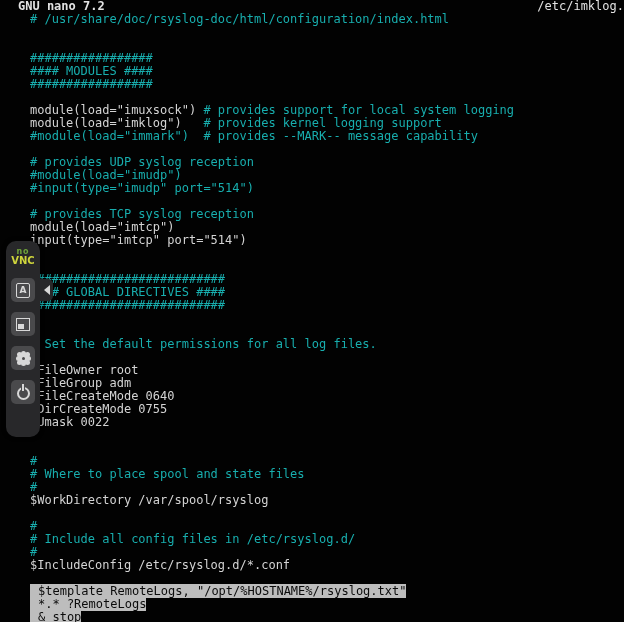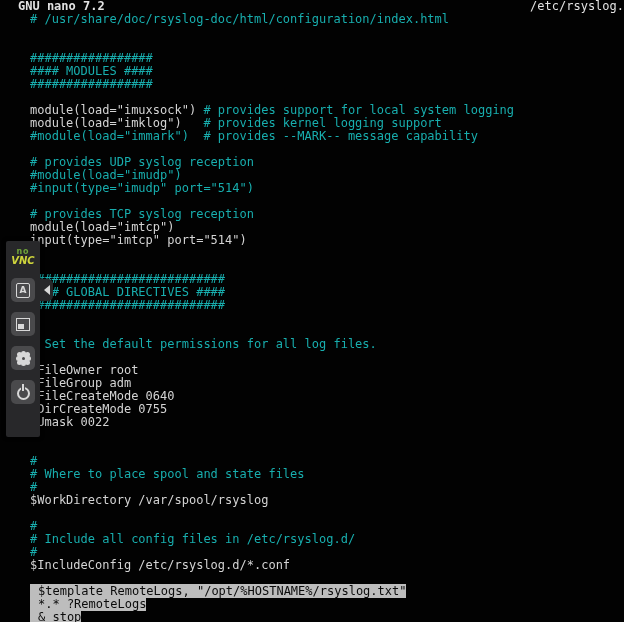--- a/index.html
+++ b/index.html
@@ -21,27 +21,27 @@
     white-space:pre; color:var(--text,#d4d4d4);
   }
   .line { height:13px; }
   .seg-code { color:var(--text,#d4d4d4); }
   .seg-comment { color:var(--comment,#18aeae); }
   .seg-sel { background:var(--selection-bg,#bfbfbf); color:var(--selection-text,#0b0b0b);padding-left:8px; }
 
   
   .vnc-bar {
     position:absolute; left:6px; top:241px; width:34px; height:196px;
-    background:var(--toolbar-bg,#28282a); border-radius:2px;
+    background:var(--toolbar-bg,#28282a); border-radius:10px;
     display:flex; flex-direction:column; align-items:center; padding-top:7px;
     box-shadow:0 0 4px rgba(0,0,0,.6);
   }
   .vnc-logo { display:flex; flex-direction:column; align-items:center; line-height:1; margin-bottom:12px; font-family:"DejaVu Sans",sans-serif; }
   .logo-no  { font-size:8px;  font-weight:bold; color:var(--logo-no,#6fa43a); letter-spacing:1px; }
-  .logo-vnc { font-size:10px; font-weight:bold; color:var(--logo-vnc,#cfd53c);font-style:italic; }
+  .logo-vnc { font-size:10px; font-weight:bold; color:var(--logo-vnc,#cfd53c); }
   #vnc-buttons { display:flex; flex-direction:column; gap:10px; }
   .vnc-btn {
     width:24px; height:24px; background:var(--button-bg,#4a4a4c); border-radius:5px;
     display:flex; align-items:center; justify-content:center; cursor:pointer;
   }
   .vnc-handle {
     position:absolute; left:40px; top:279px; width:13px; height:22px;
     background:var(--toolbar-bg,#28282a); border-radius:0 5px 5px 0;
     display:flex; align-items:center; justify-content:center; cursor:pointer;
   }
@@ -69,21 +69,21 @@
   .glyph-power::after { content:""; position:absolute; left:50%; top:-5px; transform:translateX(-50%); width:2px; height:7px; background:var(--icon-glyph,#d8d8d8); box-shadow:0 0 0 1px var(--button-bg,#4a4a4c); }
 </style>
 </head>
 <body>
 
 <div class="screen">
 
   <div class="terminal">
     <div class="nano-header">
       <span class="nano-title">GNU nano 7.2</span>
-      <span class="nano-file">/etc/rsyslog.</span>
+      <span class="nano-file">/etc/imklog.</span>
     </div>
     <div class="editor" id="editor"><div class="line"><span class="seg-comment"># /usr/share/doc/rsyslog-doc/html/configuration/index.html</span></div><div class="line">&nbsp;</div><div class="line">&nbsp;</div><div class="line"><span class="seg-comment">#################</span></div><div class="line"><span class="seg-comment">#### MODULES ####</span></div><div class="line"><span class="seg-comment">#################</span></div><div class="line">&nbsp;</div><div class="line"><span class="seg-code">module(load="imuxsock") </span><span class="seg-comment"># provides support for local system logging</span></div><div class="line"><span class="seg-code">module(load="imklog")   </span><span class="seg-comment"># provides kernel logging support</span></div><div class="line"><span class="seg-comment">#module(load="immark")  # provides --MARK-- message capability</span></div><div class="line">&nbsp;</div><div class="line"><span class="seg-comment"># provides UDP syslog reception</span></div><div class="line"><span class="seg-comment">#module(load="imudp")</span></div><div class="line"><span class="seg-comment">#input(type="imudp" port="514")</span></div><div class="line">&nbsp;</div><div class="line"><span class="seg-comment"># provides TCP syslog reception</span></div><div class="line"><span class="seg-code">module(load="imtcp")</span></div><div class="line"><span class="seg-code">input(type="imtcp" port="514")</span></div><div class="line">&nbsp;</div><div class="line">&nbsp;</div><div class="line"><span class="seg-comment">###########################</span></div><div class="line"><span class="seg-comment">#### GLOBAL DIRECTIVES ####</span></div><div class="line"><span class="seg-comment">###########################</span></div><div class="line">&nbsp;</div><div class="line"><span class="seg-comment">#</span></div><div class="line"><span class="seg-comment"># Set the default permissions for all log files.</span></div><div class="line"><span class="seg-comment">#</span></div><div class="line"><span class="seg-code">$FileOwner root</span></div><div class="line"><span class="seg-code">$FileGroup adm</span></div><div class="line"><span class="seg-code">$FileCreateMode 0640</span></div><div class="line"><span class="seg-code">$DirCreateMode 0755</span></div><div class="line"><span class="seg-code">$Umask 0022</span></div><div class="line">&nbsp;</div><div class="line">&nbsp;</div><div class="line"><span class="seg-comment">#</span></div><div class="line"><span class="seg-comment"># Where to place spool and state files</span></div><div class="line"><span class="seg-comment">#</span></div><div class="line"><span class="seg-code">$WorkDirectory /var/spool/rsyslog</span></div><div class="line">&nbsp;</div><div class="line"><span class="seg-comment">#</span></div><div class="line"><span class="seg-comment"># Include all config files in /etc/rsyslog.d/</span></div><div class="line"><span class="seg-comment">#</span></div><div class="line"><span class="seg-code">$IncludeConfig /etc/rsyslog.d/*.conf</span></div><div class="line">&nbsp;</div><div class="line"><span class="seg-sel">$template RemoteLogs, "/opt/%HOSTNAME%/rsyslog.txt"</span></div><div class="line"><span class="seg-sel">*.* ?RemoteLogs</span></div><div class="line"><span class="seg-sel">&amp; stop</span></div></div>
   </div>
 
   <div class="vnc-bar">
     <div class="vnc-logo">
       <span class="logo-no">no</span>
       <span class="logo-vnc">VNC</span>
     </div>
     <div id="vnc-buttons">

